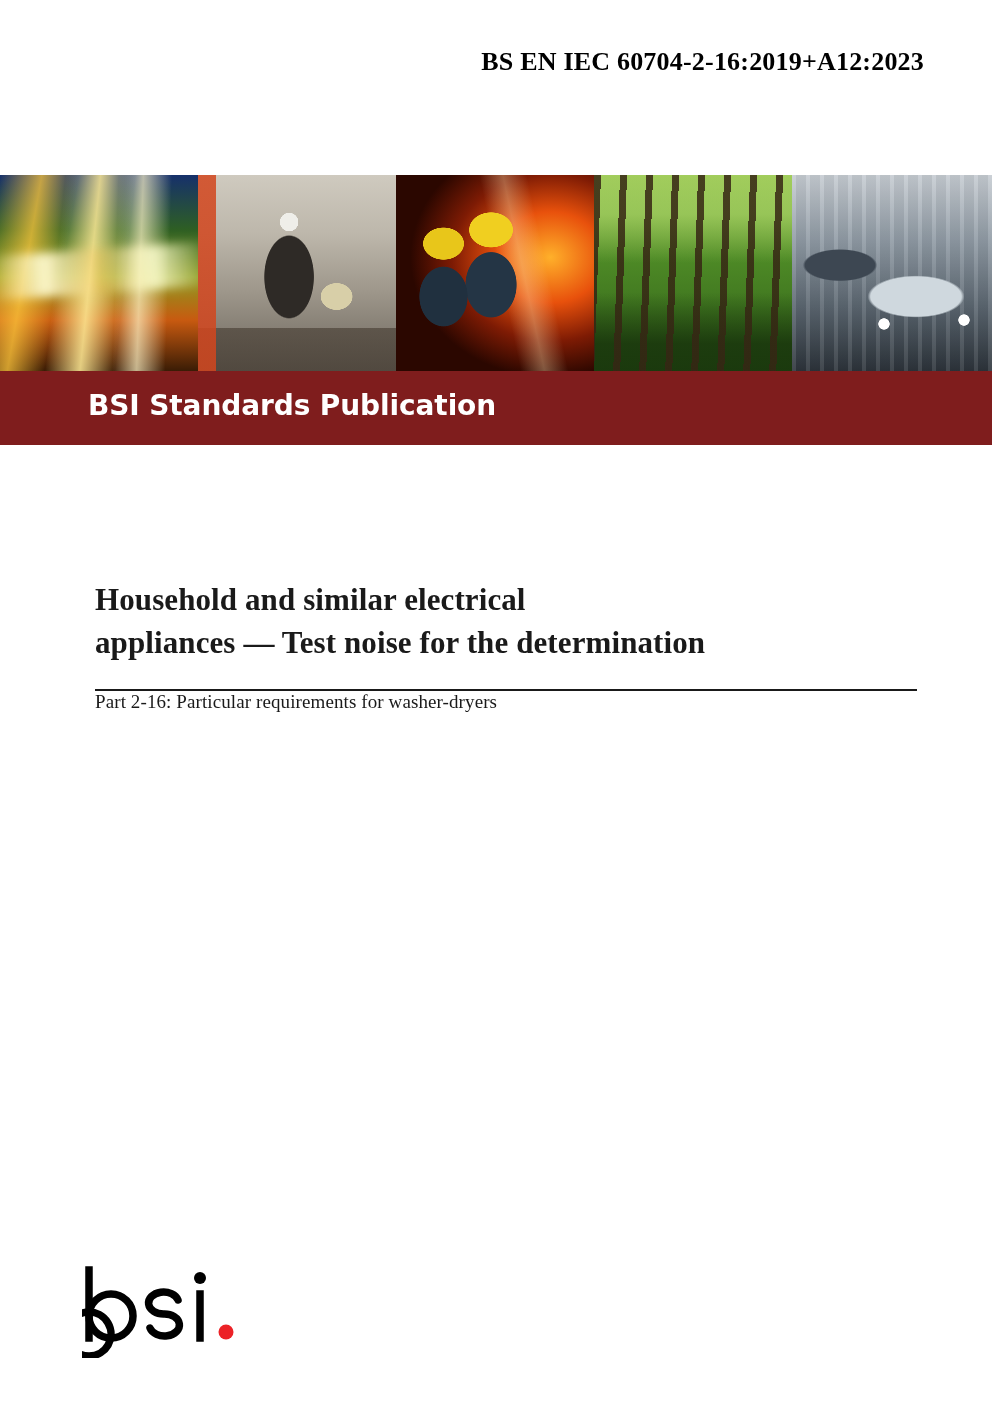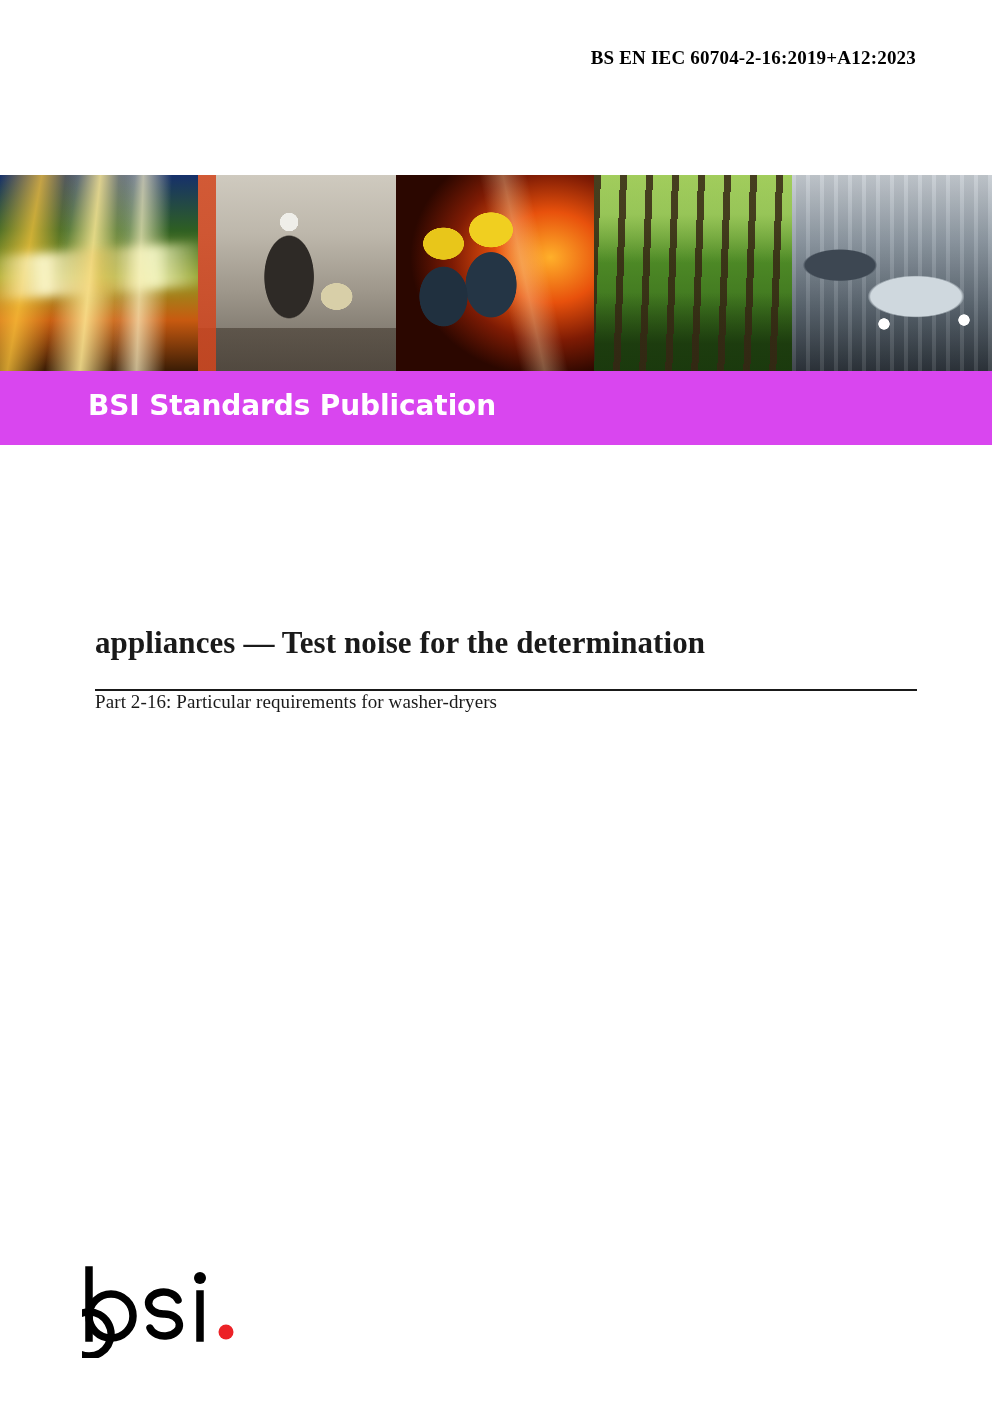--- a/index.html
+++ b/index.html
@@ -13,23 +13,23 @@
     position: relative;
     font-family: "Liberation Serif", serif;
     color: #000000;
     overflow: hidden;
   }
 
   
   .doc-number {
     position: absolute;
     top: 47px;
-    right: 76px;
-    font-family: "Liberation Serif", serif;
-    font-size: 19px;
+    right: 68px;
+    font-family: "Liberation Serif", serif;
+    font-size: 26px;
     font-weight: 700;
     letter-spacing: 0.2px;
     color: #000000;
     white-space: nowrap;
   }
 
   
   .photo-strip {
     position: absolute;
     top: 175px;
@@ -149,21 +149,21 @@
       repeating-linear-gradient(90deg, rgba(255,255,255,0.10) 0 4px, rgba(0,0,0,0.05) 4px 14px);
   }
 
   
   .red-band {
     position: absolute;
     top: 371px;
     left: 0;
     width: 992px;
     height: 74px;
-    background: #d946ef;
+    background: #7f1d1d;
   }
   .red-band-text {
     position: absolute;
     left: 88px;
     top: 18px;
     color: #ffffff;
     font-family: "DejaVu Sans", sans-serif;
     font-size: 28px;
     font-weight: 700;
     letter-spacing: -0.1px;
@@ -221,21 +221,21 @@
   <div class="photo photo-4"></div>
   <div class="photo photo-5"></div>
 </div>
 
 <div class="red-band">
   <div class="red-band-text">BSI Standards Publication</div>
 </div>
 
 <div class="title-block">
   <h1 class="main-title">
-    <br>
+    <span>Household and similar electrical</span><br>
     <span>appliances — Test noise for the determination</span><br>
   </h1>
   <div class="title-rule"></div>
   <div class="subtitle">Part 2-16: Particular requirements for washer-dryers</div>
 </div>
 
 <div class="bsi-logo">
   <svg width="170" height="92" viewBox="0 0 170 92" xmlns="http://www.w3.org/2000/svg" aria-hidden="true">
     <g fill="none" stroke="#000000" stroke-width="7.5">
 

